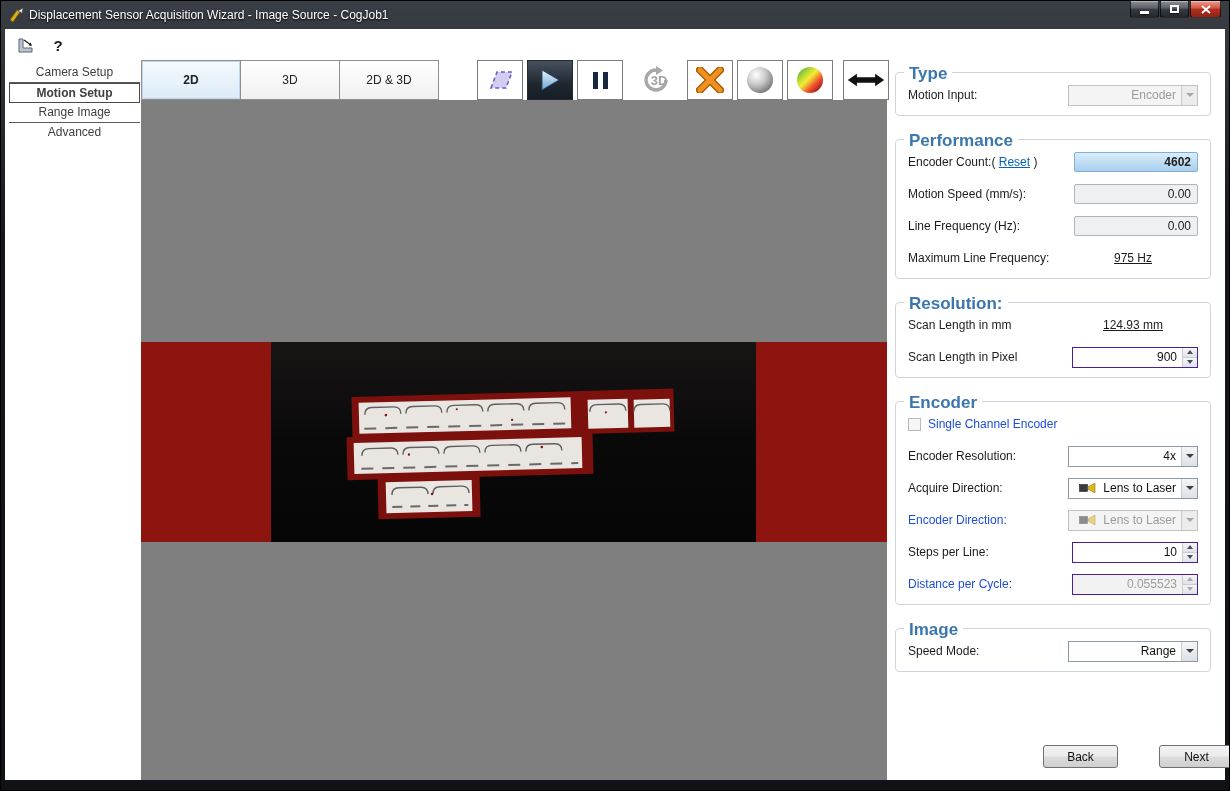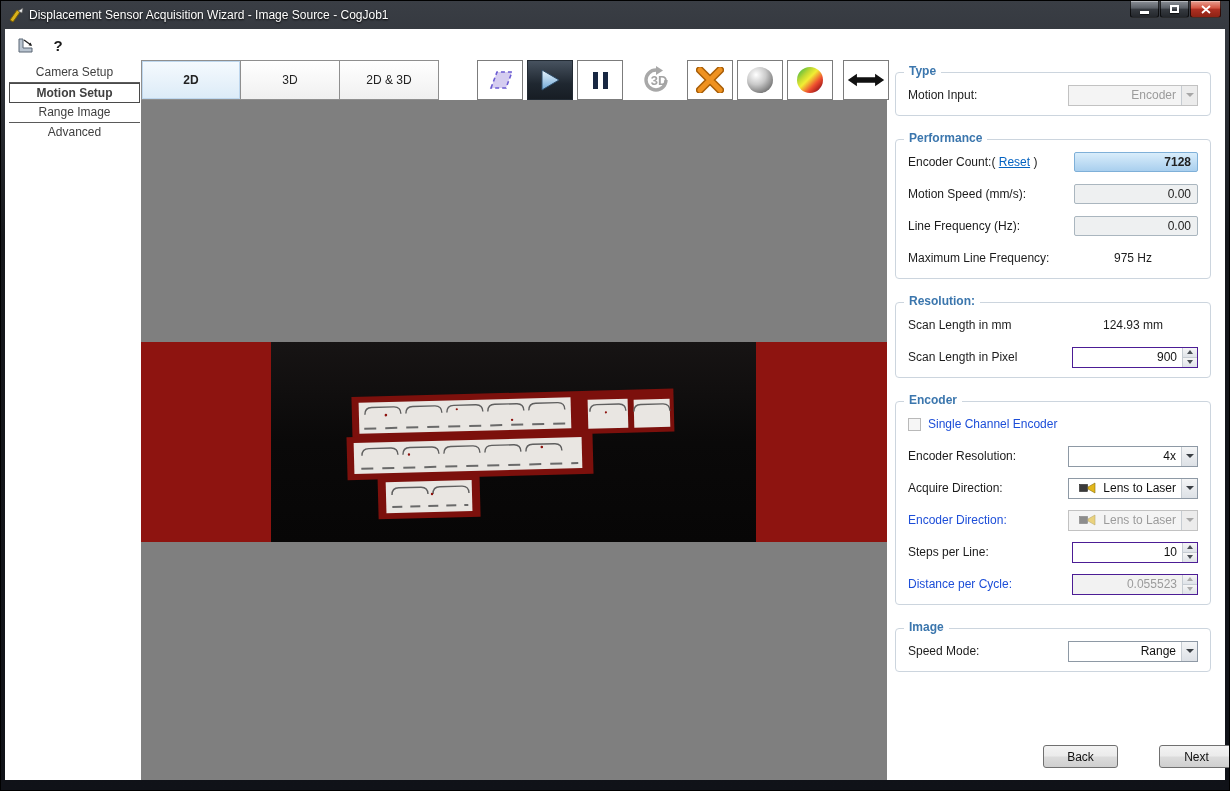--- a/index.html
+++ b/index.html
@@ -51,26 +51,26 @@
     background: radial-gradient(circle at 35% 30%, #ffffff, #c9c9c9 40%, #7d7d7d 75%, #5c5c5c); }
   .sphere-color { width:26px; height:26px; border-radius:50%;
     background: linear-gradient(135deg,#1fae4b 0%,#bfd832 30%,#f2ee34 45%,#ee4e30 68%,#b5271e 82%,#3055d8 100%); }
   .rot3d-label { font-size:13px; font-weight:bold; color:#a3a3a3; margin-left:-20px; }
   
   .viewport { position:absolute; left:136px; top:71px; width:746px; height:680px; background:#7f7f7f; }
   
   .right-panel { position:absolute; left:890px; top:34px; width:316px; padding-top:9px; }
   .group { border:1px solid #ccd5de; border-radius:4px; margin-bottom:23px; padding:6px 0 4px; position:relative; background:#fff; }
   .group-legend { position:absolute; top:-9px; left:8px; background:#fff; padding:0 5px;
-    color:#3b76ad; font-weight:bold; font-size:12px; }
+    color:#3b76ad; font-weight:bold; font-size:17px; }
   .row { display:flex; align-items:center; height:32px; padding:0 12px 0 12px; }
   .lbl { flex:1; font-size:12px; color:#1c1c1c; white-space:nowrap; }
   .lbl.dis { color:#1d4ed8; }
   .link { color:#0563c1; text-decoration:underline; cursor:pointer; }
-  .static-value { width:130px; text-align:center; font-size:12px; color:#1c1c1c; }
+  .static-value { width:130px; text-align:center; font-size:12px; color:#1c1c1c;text-decoration:underline; }
   .textfield { width:124px; height:20px; border:1px solid #aab6bf; background:#eef0f1; border-radius:2px;
     display:flex; align-items:center; justify-content:flex-end; padding:0 6px; font-size:12px; color:#222; }
   .textfield.blue { background:linear-gradient(180deg,#d9edfb,#a9cfee); border-color:#7fb0d8; font-weight:bold; }
   .combo { width:130px; height:21px; border:1px solid #8e99a5; background:#fff; display:flex; align-items:center; font-size:12px; color:#111; cursor:pointer; }
   .combo .spacer { flex:1; }
   .combo .combo-text { padding:0 5px 0 3px; white-space:nowrap; }
   .combo .combo-arrow { width:16px; align-self:stretch; display:flex; align-items:center; justify-content:center;
     background:linear-gradient(180deg,#f4f5f6,#dde1e6); border-left:1px solid #c6ccd2; }
   .combo.disabled { background:#f4f4f4; color:#9b9b9b; border-color:#c2c2c2; cursor:default; }
   .combo.disabled .combo-arrow { background:#ececec; }
@@ -274,21 +274,21 @@
       </div>
 
       <div class="group">
         <div class="group-legend">Performance</div>
         <div class="row">
           <span class="lbl">
             <span>Encoder Count:(</span>
             <span class="link">Reset</span>
             <span>)</span>
           </span>
-          <div class="textfield blue">7128</div>
+          <div class="textfield blue">4602</div>
         </div>
         <div class="row">
           <span class="lbl">Motion Speed (mm/s):</span>
           <div class="textfield">0.00</div>
         </div>
         <div class="row">
           <span class="lbl">Line Frequency (Hz):</span>
           <div class="textfield">0.00</div>
         </div>
         <div class="row">

